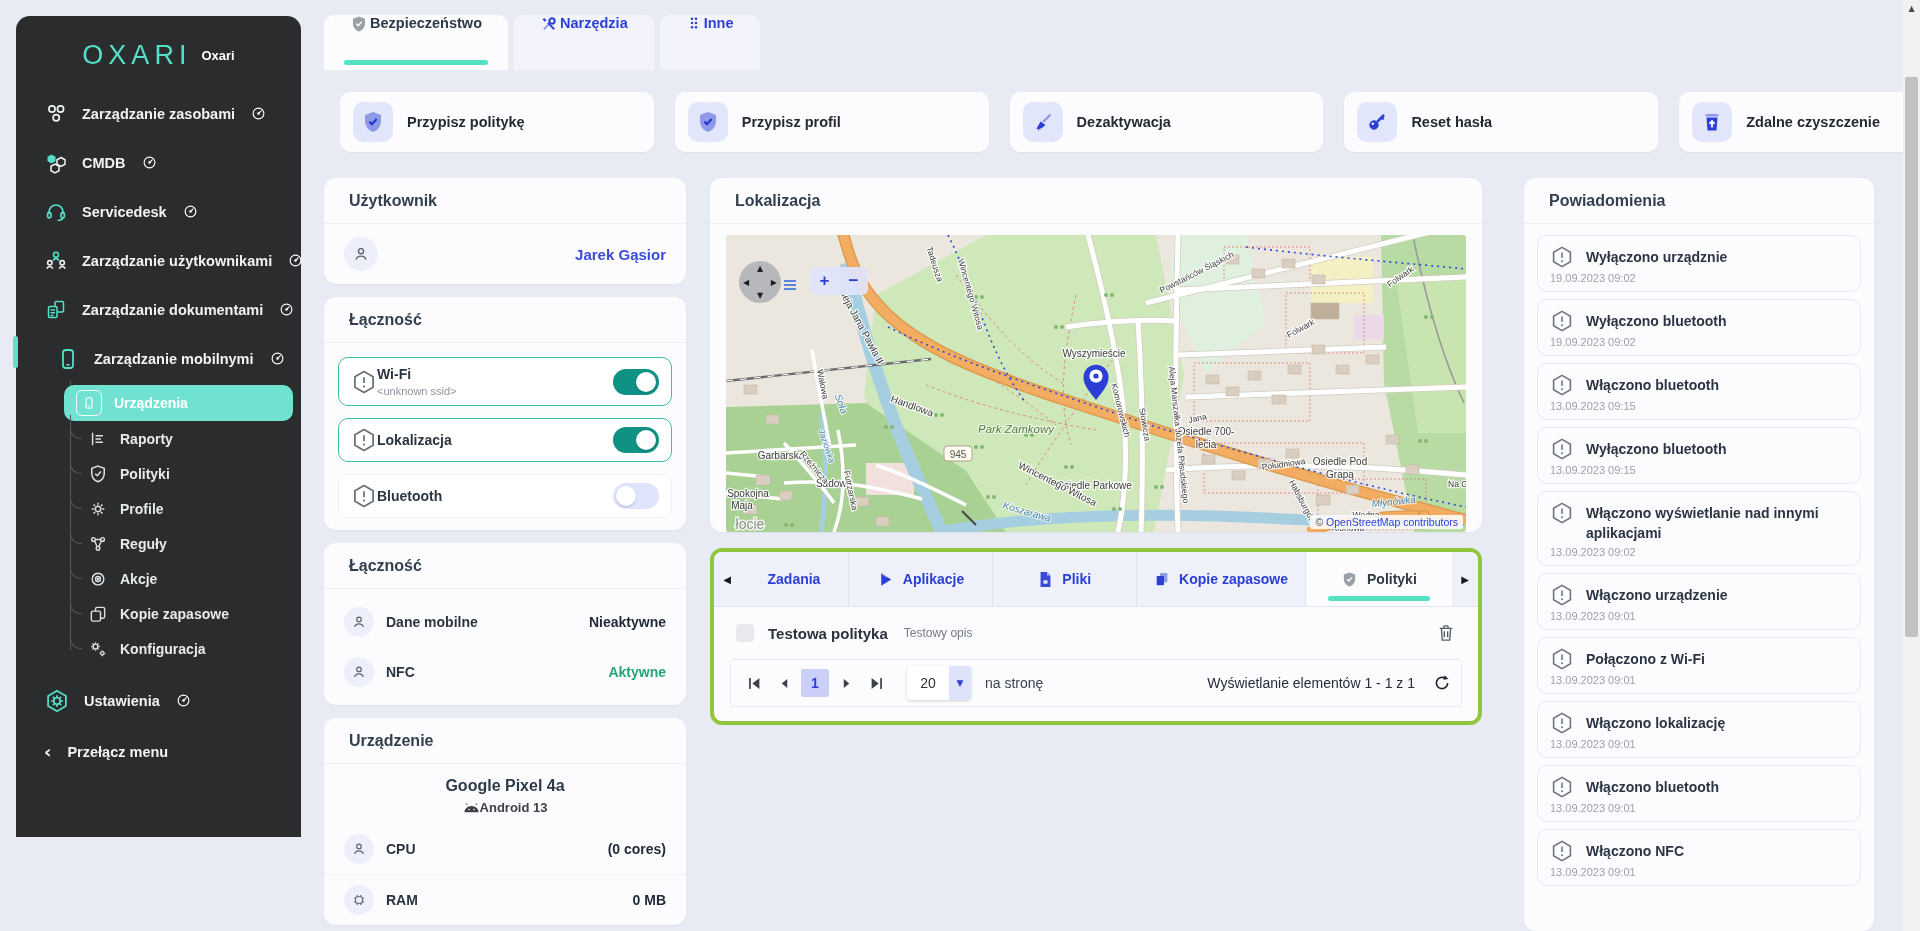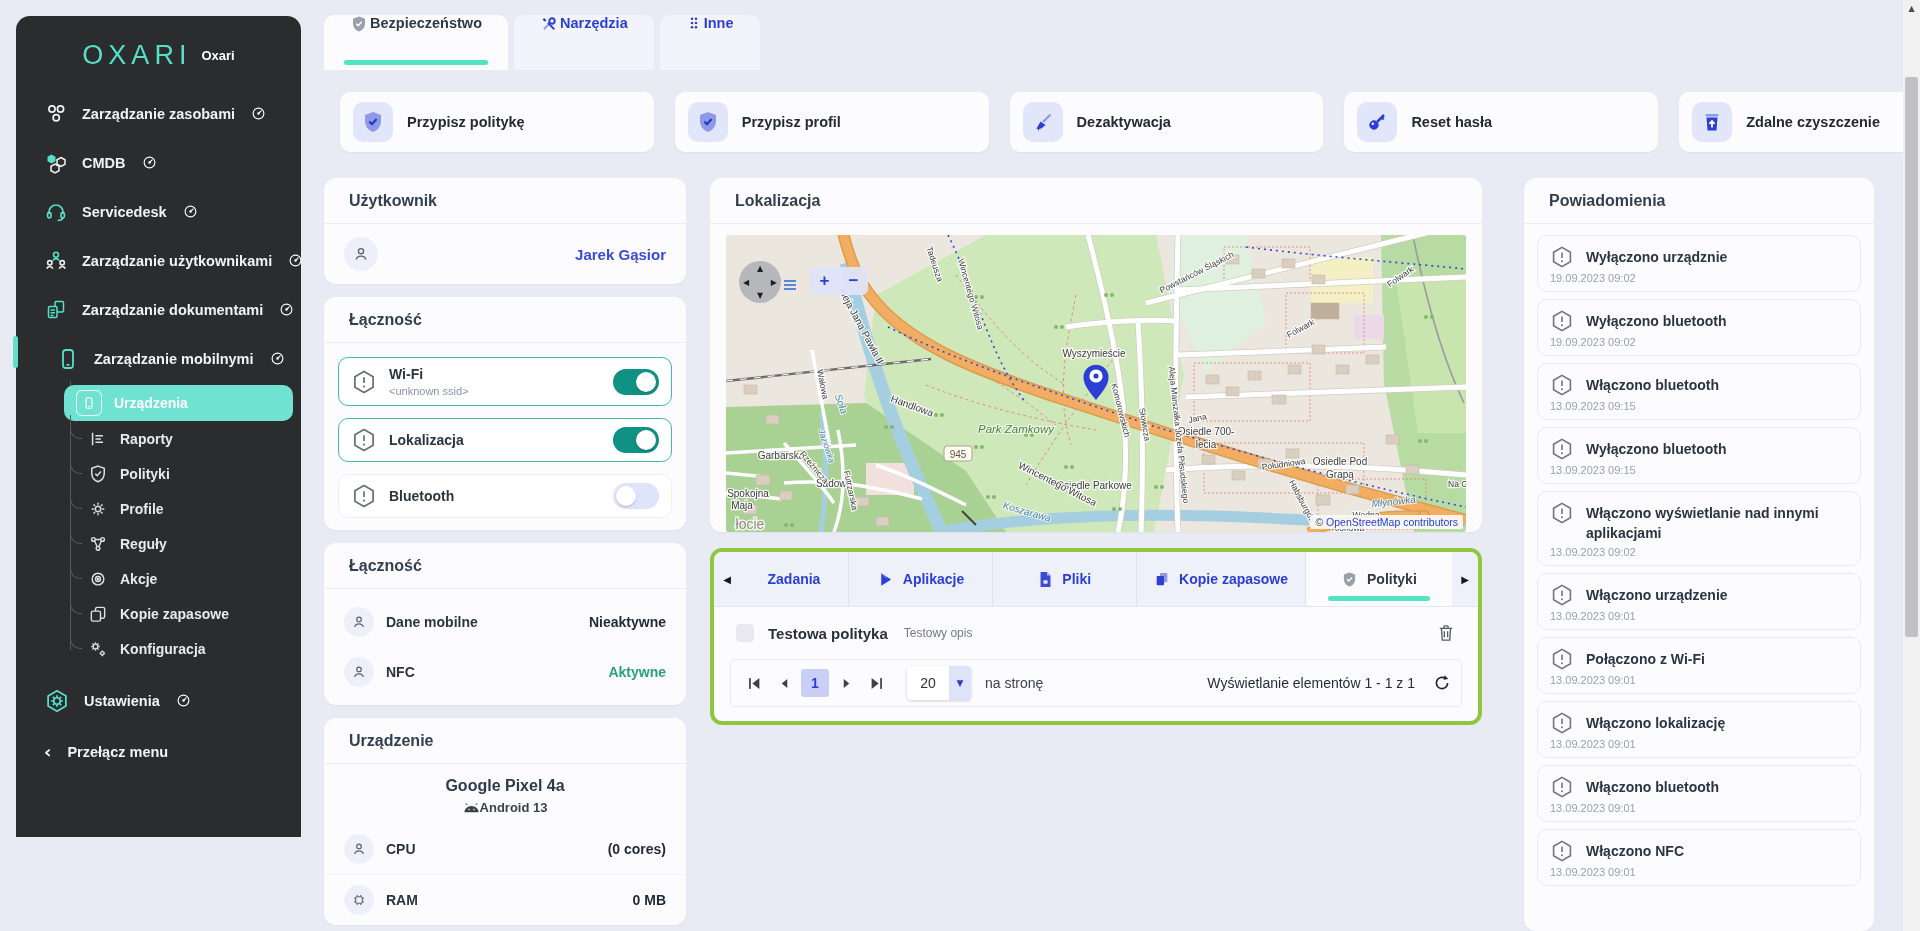--- a/index.html
+++ b/index.html
@@ -40,21 +40,21 @@
 
   
   .card{background:#fcfcfe;border-radius:12px;box-shadow:0 1px 2px rgba(30,40,90,.05)}
   .card-h{padding:14px 25px 13px;font-size:16px;font-weight:600;color:#323f4f;border-bottom:1px solid #eceef6}
 
   .col-left{position:absolute;left:324px;top:178px;width:362px;display:flex;flex-direction:column;gap:13px}
   .user-row{display:flex;align-items:center;padding:13px 20px}
   .avatar{width:34px;height:34px;border-radius:50%;background:#edeffb;display:flex;align-items:center;justify-content:center}
   .user-name{margin-left:auto;color:#3b4ad9;font-weight:700;font-size:15px;cursor:pointer}
 
-  .t-row{display:flex;align-items:center;gap:12px;margin:12px 14px;padding:8px 12px;border:1px solid #eef0f8;border-radius:10px;background:#fff}
+  .t-row{display:flex;align-items:center;margin:12px 14px;padding:8px 12px;border:1px solid #eef0f8;border-radius:10px;background:#fff}
   .t-row.first{margin-top:14px}
   .t-row.hl{border-color:#3fbf9b}
   .t-lbls{display:flex;flex-direction:column}
   .t-lbl{font-size:14px;font-weight:600;color:#2b3540}
   .t-sub{font-size:11px;color:#8d94a3;margin-top:3px}
   .toggle{margin-left:auto;width:46px;height:26px;border-radius:13px;position:relative;cursor:pointer;flex:none}
   .toggle .knob{position:absolute;top:3px;width:20px;height:20px;border-radius:50%;background:#fff;box-shadow:0 1px 2px rgba(0,0,0,.2)}
   .toggle.on{background:#0f9184}.toggle.on .knob{right:3px}
   .toggle.off{background:#dfe3fb}.toggle.off .knob{left:3px}
 

